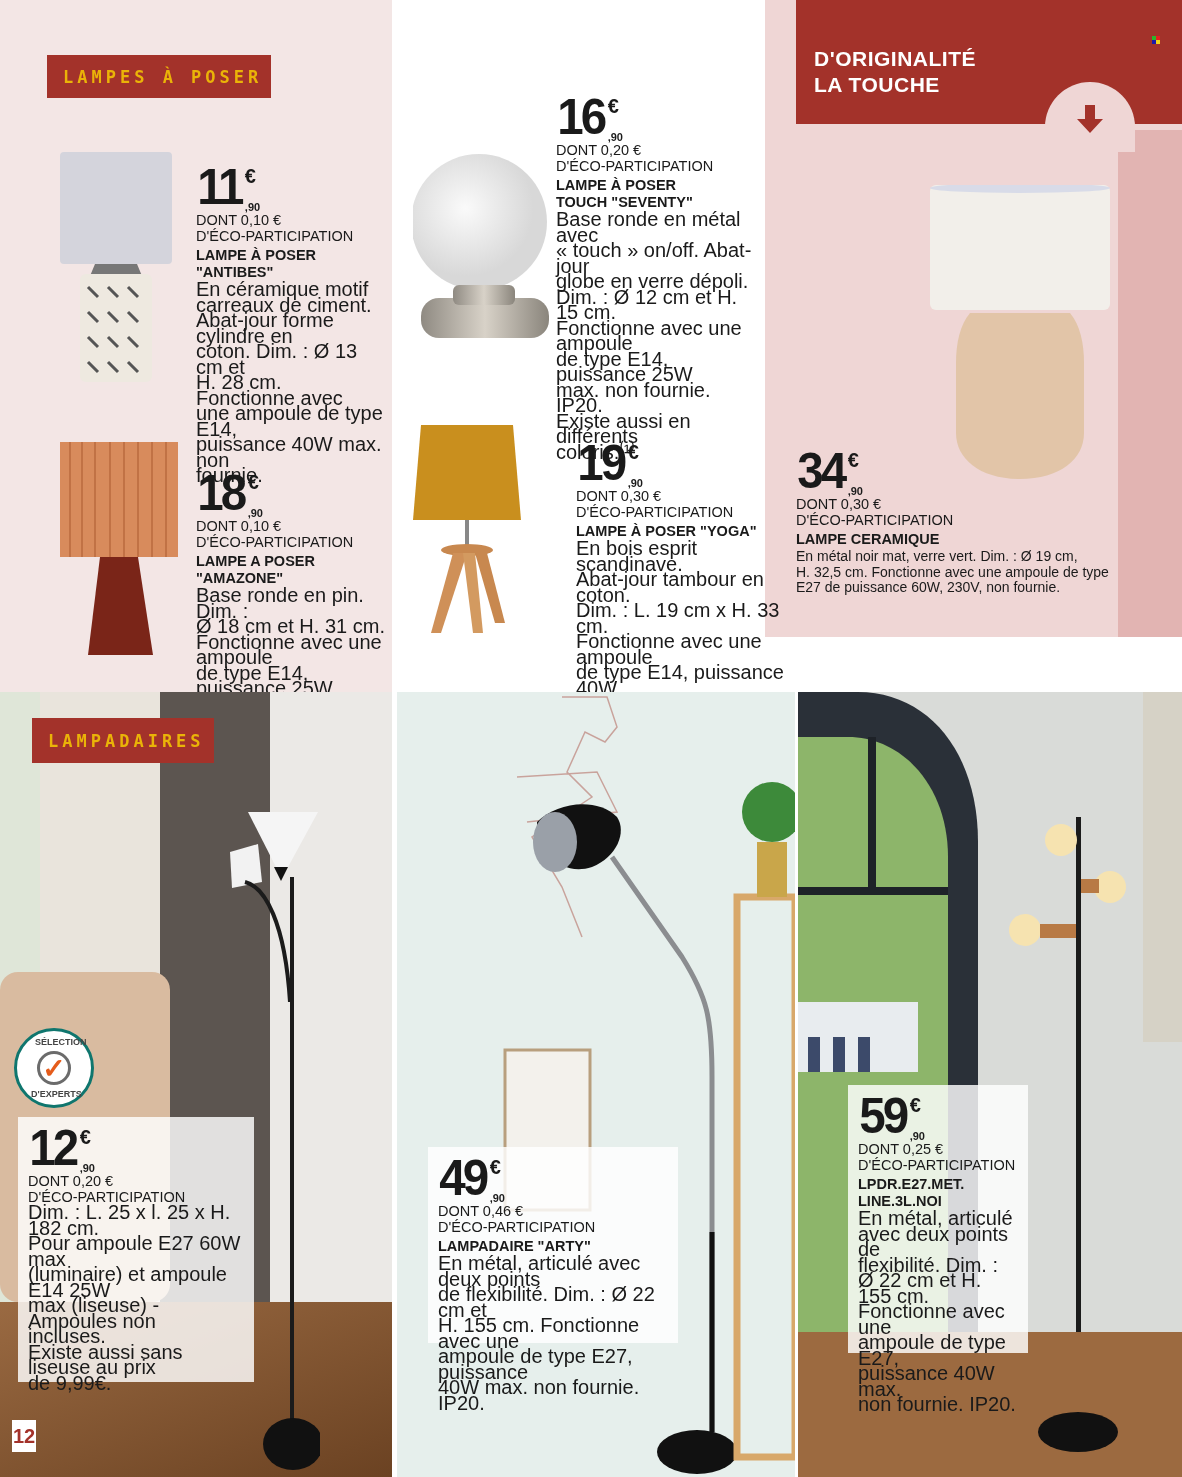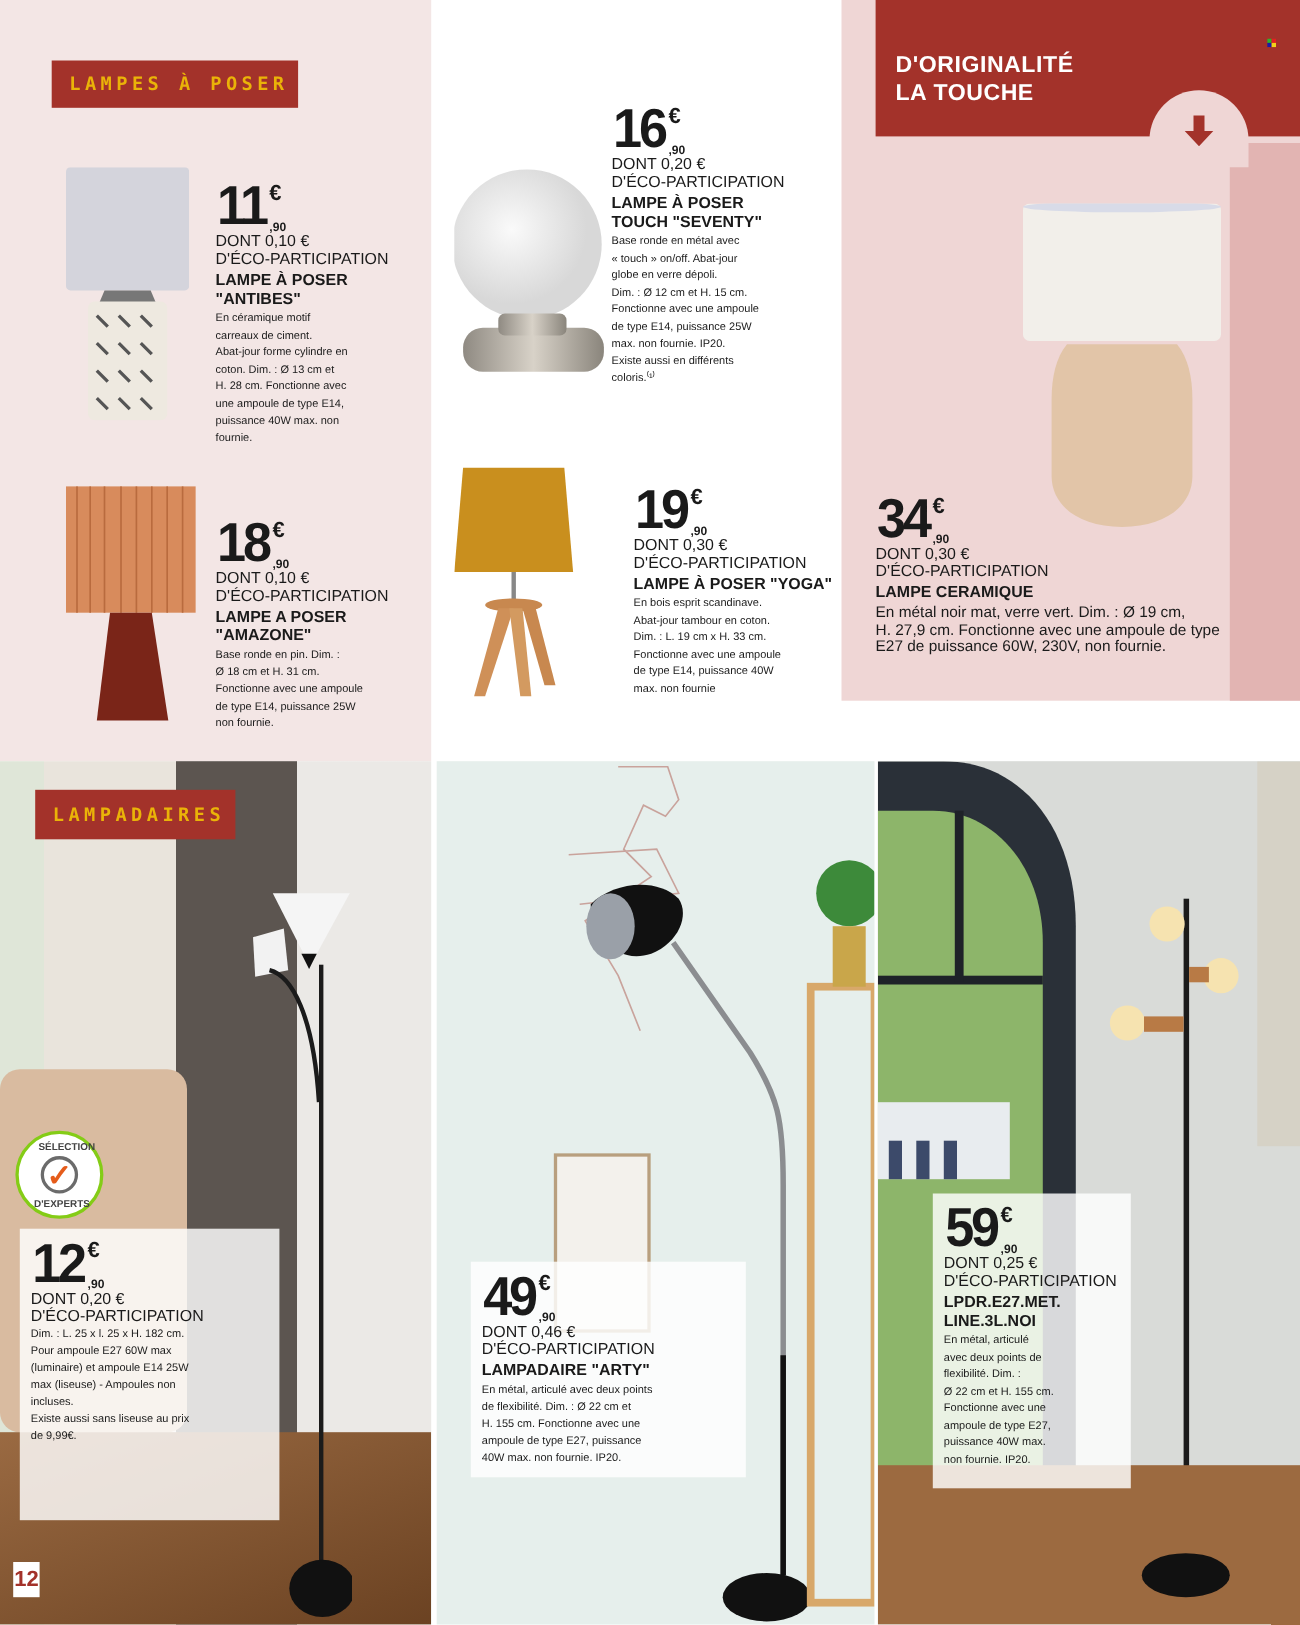--- a/index.html
+++ b/index.html
@@ -13,25 +13,25 @@
 .orig-box{left:796px;top:0;width:386px;height:124px;background:#a3322a;color:#fff;font-family:"Liberation Sans",sans-serif;font-weight:bold;font-size:21px;line-height:26px;padding:46px 0 0 18px;letter-spacing:.5px}
 .arrow-tab{left:1045px;top:82px;width:90px;height:70px;background:#efd6d5;border-radius:45px 45px 0 0}
 .arrow{left:1073px;top:103px;color:#a3322a;font-size:30px;font-weight:bold;line-height:30px}
 .price{font-family:"Liberation Sans",sans-serif;font-weight:bold;display:flex;align-items:flex-start;line-height:1}
 .price .big{font-size:50px;letter-spacing:-3px;transform:scaleX(.95)}
 .price .small{display:flex;flex-direction:column;margin-left:2px;margin-top:4px}
 .price .eur{font-size:20px}
 .price .cts{font-size:11px;margin-top:16px}
 .eco{font-size:14.5px;line-height:15.5px}
 .title{font-weight:bold;font-size:14.5px;line-height:17px;margin:3px 0 1px}
-.info{font-size:10px;line-height:15.5px}
+.info{font-size:20px;line-height:15.5px}
 .photo{overflow:hidden}
 .txtbox{background:rgba(255,255,255,.82);padding:6px 10px}
 .pagenum{left:12px;top:1420px;width:24px;height:32px;background:#fff;color:#a3322a;font-weight:bold;font-size:20px;display:flex;align-items:center;justify-content:center}
-.badge{left:14px;top:1028px;width:80px;height:80px;border-radius:50%;background:#fff;border:3px solid #84cc16;display:flex;align-items:center;justify-content:center}
+.badge{left:14px;top:1028px;width:80px;height:80px;border-radius:50%;background:#fff;border:3px solid #0f766e;display:flex;align-items:center;justify-content:center}
 .badge .check{width:34px;height:34px;border-radius:50%;border:3px solid #6b6b6b;color:#e55c1b;font-size:28px;font-weight:bold;display:flex;align-items:center;justify-content:center}
 .badge .arc{position:absolute;font-size:9px;font-weight:bold;color:#444}
 </style>
 </head>
 <body>
 
 <div class="abs panel-left"></div>
 <div class="abs panel-mid"></div>
 <div class="abs panel-right"></div>
 <div class="abs panel-right-strip"></div>
@@ -206,21 +206,21 @@
       <span class="small">
         <span class="eur">€</span>
         <span class="cts">,90</span>
       </span>
     </div>
   <div class="eco">DONT 0,30 €</div>
   <div class="eco">D'ÉCO-PARTICIPATION</div>
   <div class="title">LAMPE CERAMIQUE</div>
   <div class="info" style="font-size:14px">
     <div>En métal noir mat, verre vert. Dim. : Ø 19 cm,</div>
-      <div>H. 27,9 cm. Fonctionne avec une ampoule de type</div>
+      <div>H. 32,5 cm. Fonctionne avec une ampoule de type</div>
       <div>E27 de puissance 60W, 230V, non fournie.</div>
   </div>
 </div>
 
 <div class="abs photo" style="left:0;top:692px;width:392px;height:785px;background:linear-gradient(90deg,#dfe6d8 0,#dfe6d8 40px,#e9e4dc 40px,#e9e4dc 160px,#5c5550 160px,#5c5550 270px,#ebe9e6 270px);">
   <div class="abs" style="left:0;top:280px;width:170px;height:330px;background:#d9bba0;border-radius:18px"></div>
   <div class="abs" style="left:0;top:610px;width:392px;height:175px;background:linear-gradient(160deg,#9a6a42,#6b4222)"></div>
   <svg class="abs" style="left:200px;top:100px" width="120" height="680">
       <path d="M48 20h70l-30 55h-12z" fill="#f5f5f5"></path>
       <path d="M74 75h14l-7 14z" fill="#111"></path>

